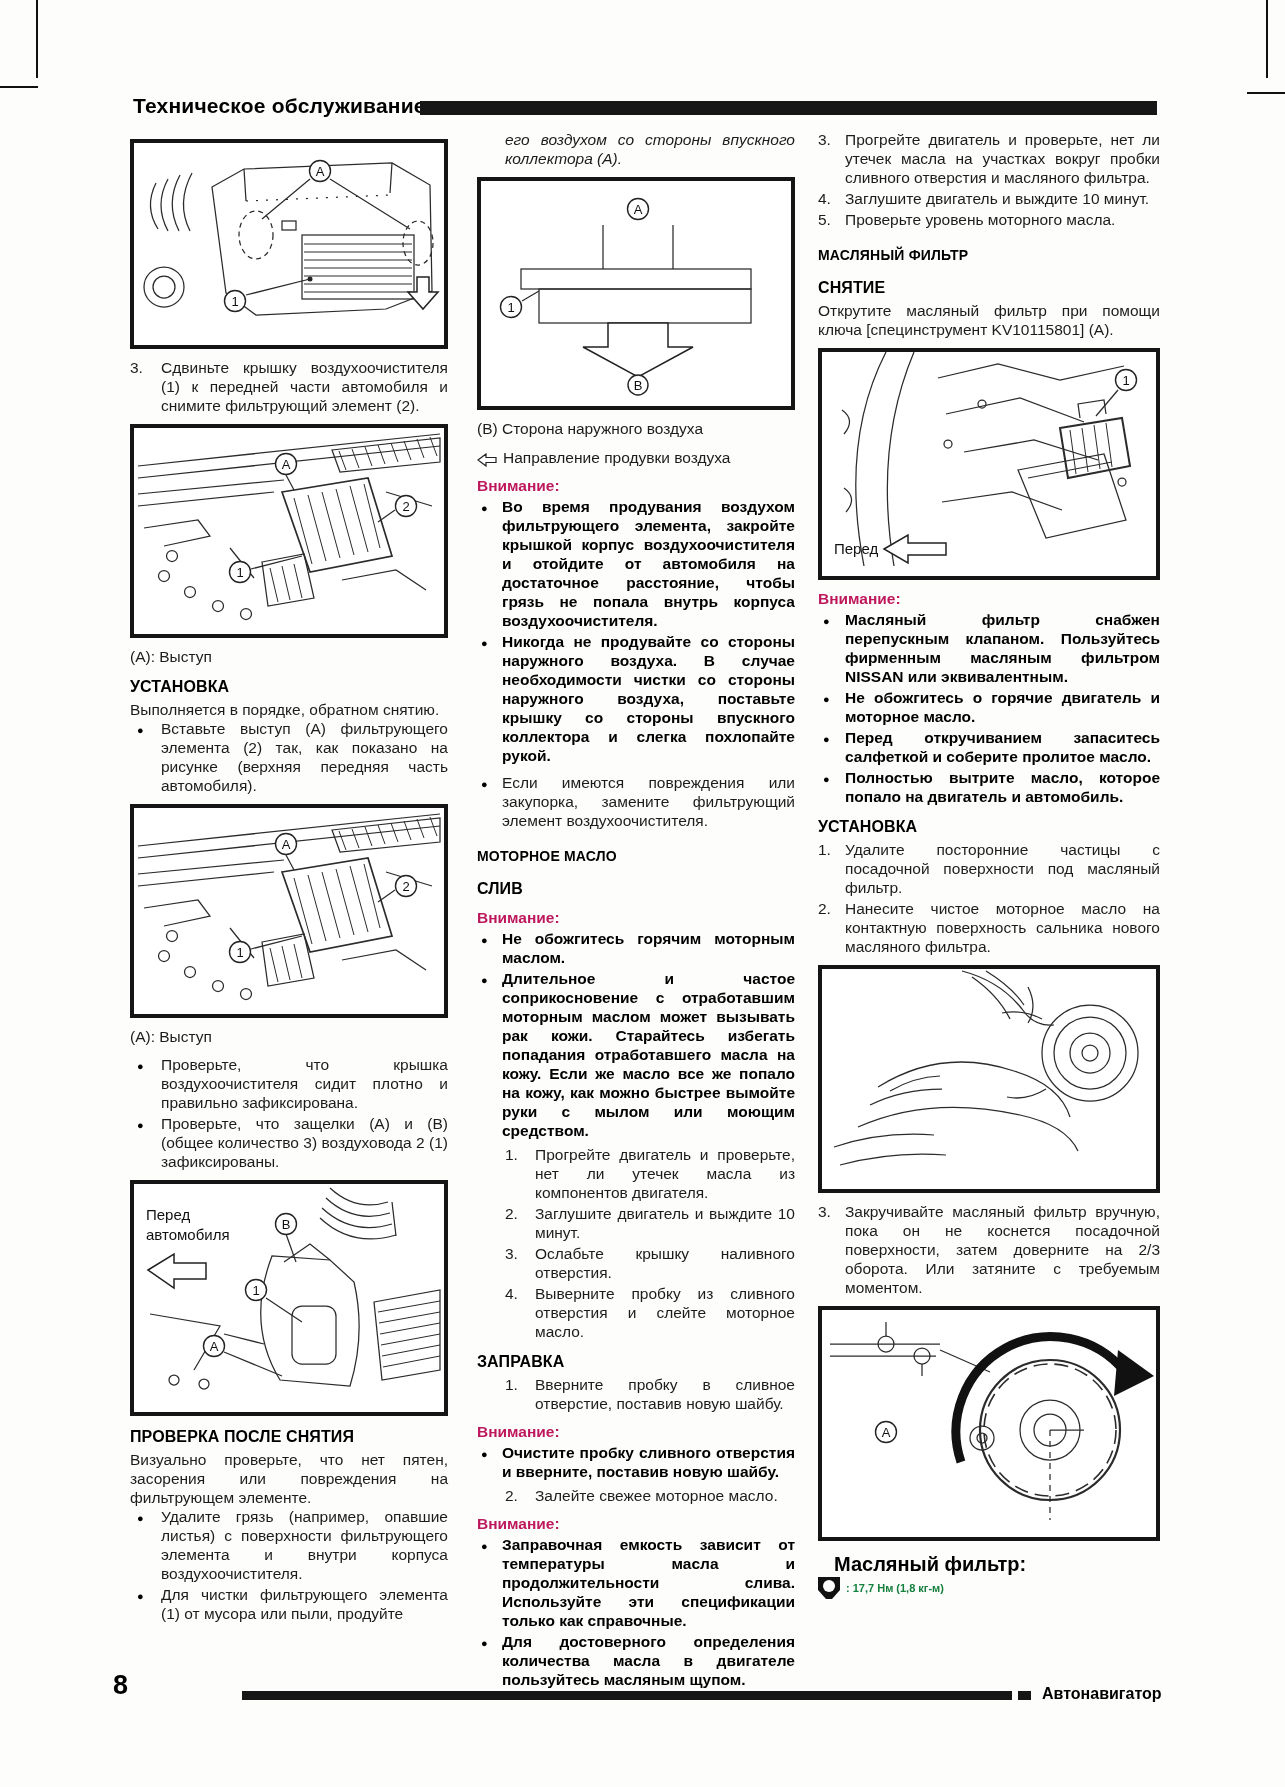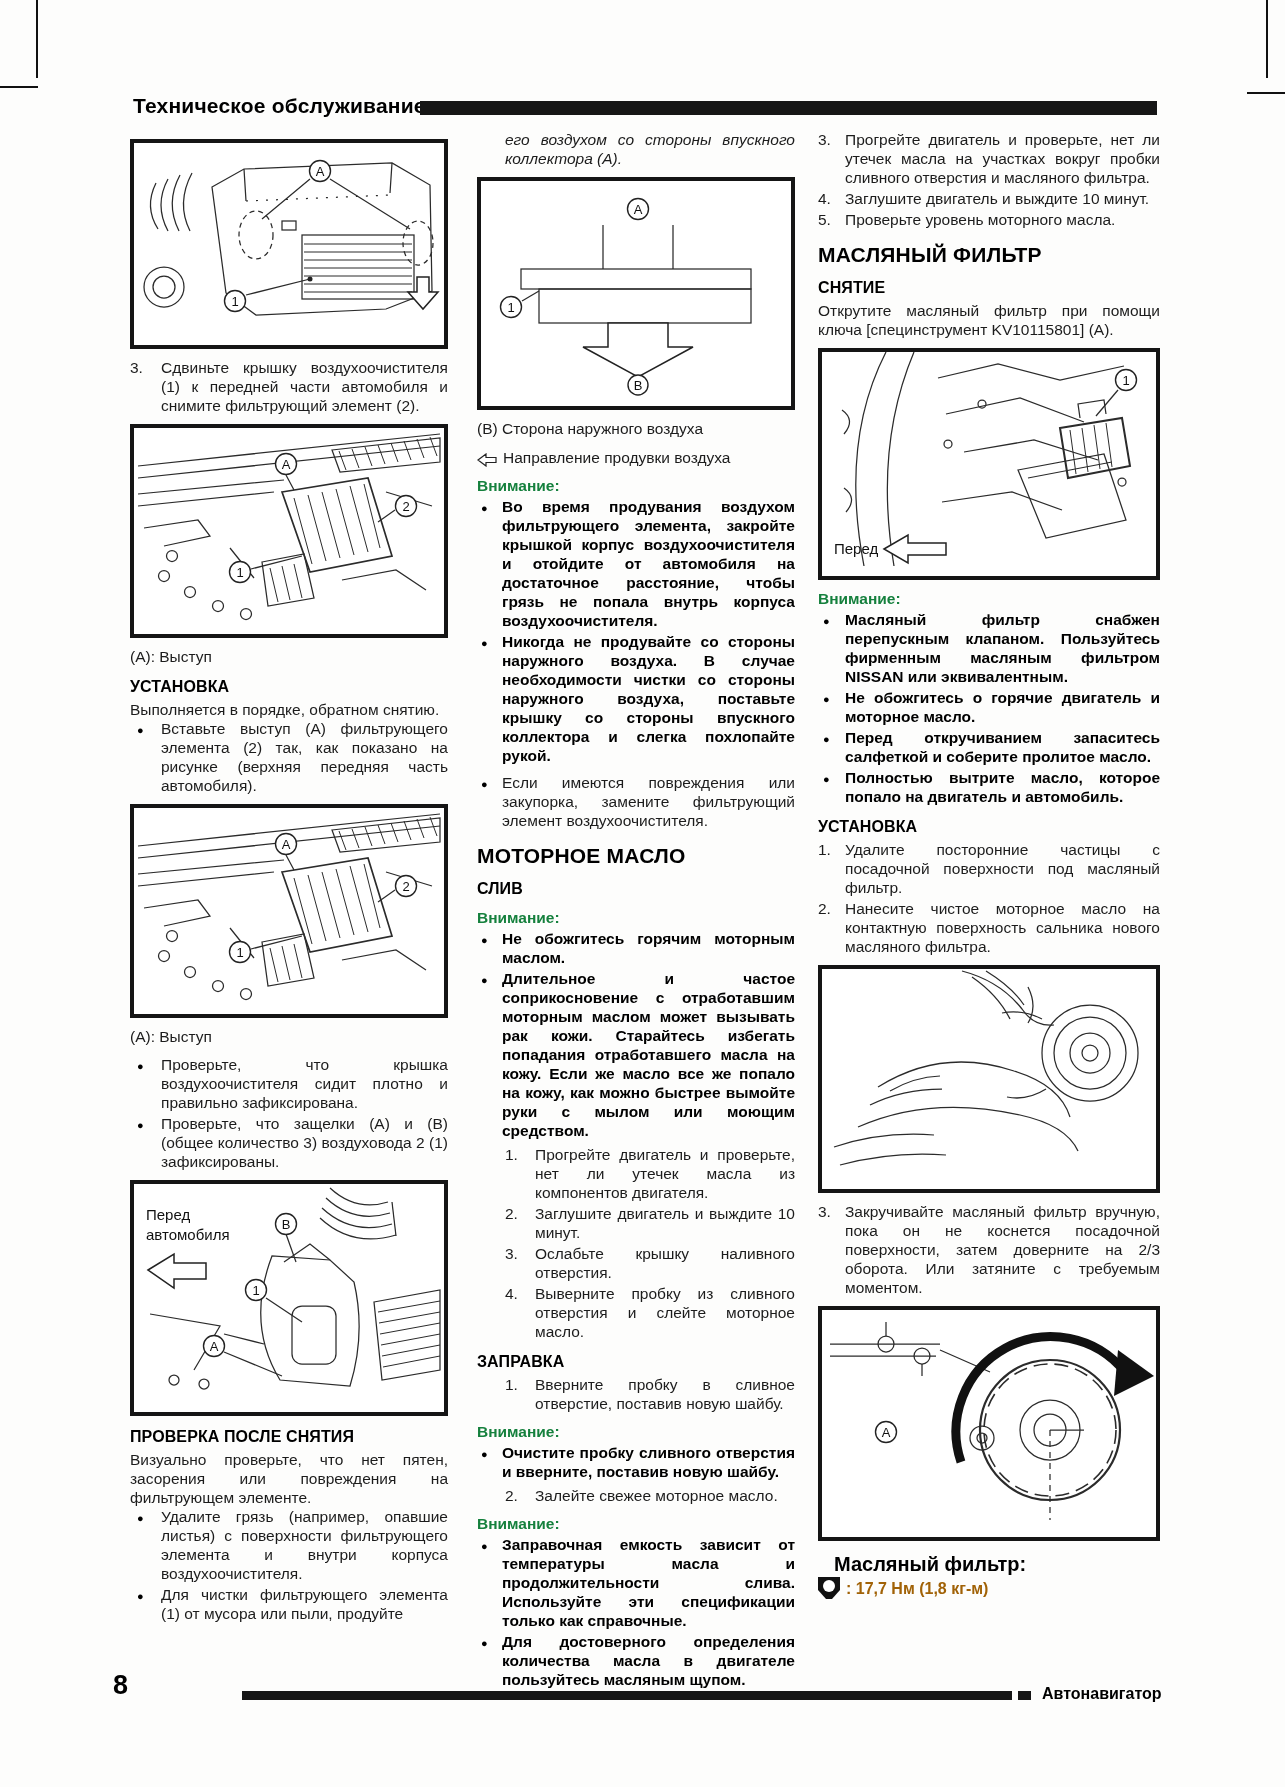--- a/index.html
+++ b/index.html
@@ -10,39 +10,39 @@
   
   .hdr-title{position:absolute;left:133px;top:96px;font-size:21px;font-weight:bold;color:#000;letter-spacing:0.2px;}
   .hdr-bar{position:absolute;left:420px;top:101px;width:737px;height:14px;background:#161616;}
   
   .col{position:absolute;top:130px;}
   #col1{left:130px;width:318px;}
   #col2{left:477px;width:318px;}
   #col3{left:818px;width:342px;}
   .p{text-align:justify;margin:0;}
   .cont{margin-left:28px;font-style:italic;}
-  .h-big{font-size:21px;line-height:24px;font-weight:bold;color:#000;margin:14px 0 5px;letter-spacing:0.2px;}
+  .h-big{font-size:14px;line-height:24px;font-weight:bold;color:#000;margin:14px 0 5px;letter-spacing:0.2px;}
   .h-sub{font-size:16px;line-height:20px;font-weight:bold;color:#000;margin:11px 0 3px;letter-spacing:0.1px;}
-  .h-att{font-size:15.5px;font-weight:bold;color:#15803d;margin:9px 0 2px;}
+  .h-att{font-size:15.5px;font-weight:bold;color:#be185d;margin:9px 0 2px;}
   .b{font-weight:bold;color:#000;}
   .li{display:flex;align-items:flex-start;margin:0 0 2px;}
   .li .mk{flex:none;}
   .li .tx{flex:1;text-align:justify;}
   #col1 .li .mk{width:31px;}
   #col1 .li.bul .mk{width:31px;padding-left:7px;box-sizing:border-box;}
   #col2 .li.num .mk{width:30px;margin-left:28px;}
   #col2 .li.bul .mk{width:25px;padding-left:4px;box-sizing:border-box;}
   #col3 .li.num .mk{width:27px;}
   #col3 .li.bul .mk{width:27px;padding-left:5px;box-sizing:border-box;}
   .dot::before{content:"\25CF";font-size:11px;line-height:19px;color:#000;}
   .fig{border:4px solid #151515;background:#fff;margin:9px 0;font-size:0;}
   .cap{margin:7px 0 2px;}
   .caprow{display:flex;align-items:flex-end;gap:6px;margin:6px 0;}
   .torq{display:flex;align-items:center;gap:6px;margin:2px 0;}
-  .torq .val{font-size:16px;font-weight:bold;color:#a16207;}
+  .torq .val{font-size:11px;font-weight:bold;color:#15803d;}
   .torq-title{font-size:20px;font-weight:bold;color:#000;margin:14px 16px 3px;}
   
   .ft-num{position:absolute;left:113px;top:1676px;font-size:27px;font-weight:bold;color:#000;}
   .ft-bar{position:absolute;left:242px;top:1691px;width:770px;height:9px;background:#161616;}
   .ft-sq{position:absolute;left:1018px;top:1691px;width:13px;height:9px;background:#161616;}
   .ft-brand{position:absolute;left:1042px;top:1684px;font-size:16px;font-weight:bold;color:#000;}
   svg .ln{stroke:#2b2b2b;fill:none;stroke-width:1.25;}
   svg .lbl{font-family:"Liberation Sans",sans-serif;font-size:13px;fill:#111;}
   svg .ftxt{font-family:"Liberation Sans",sans-serif;font-size:15px;fill:#111;}
 </style>

